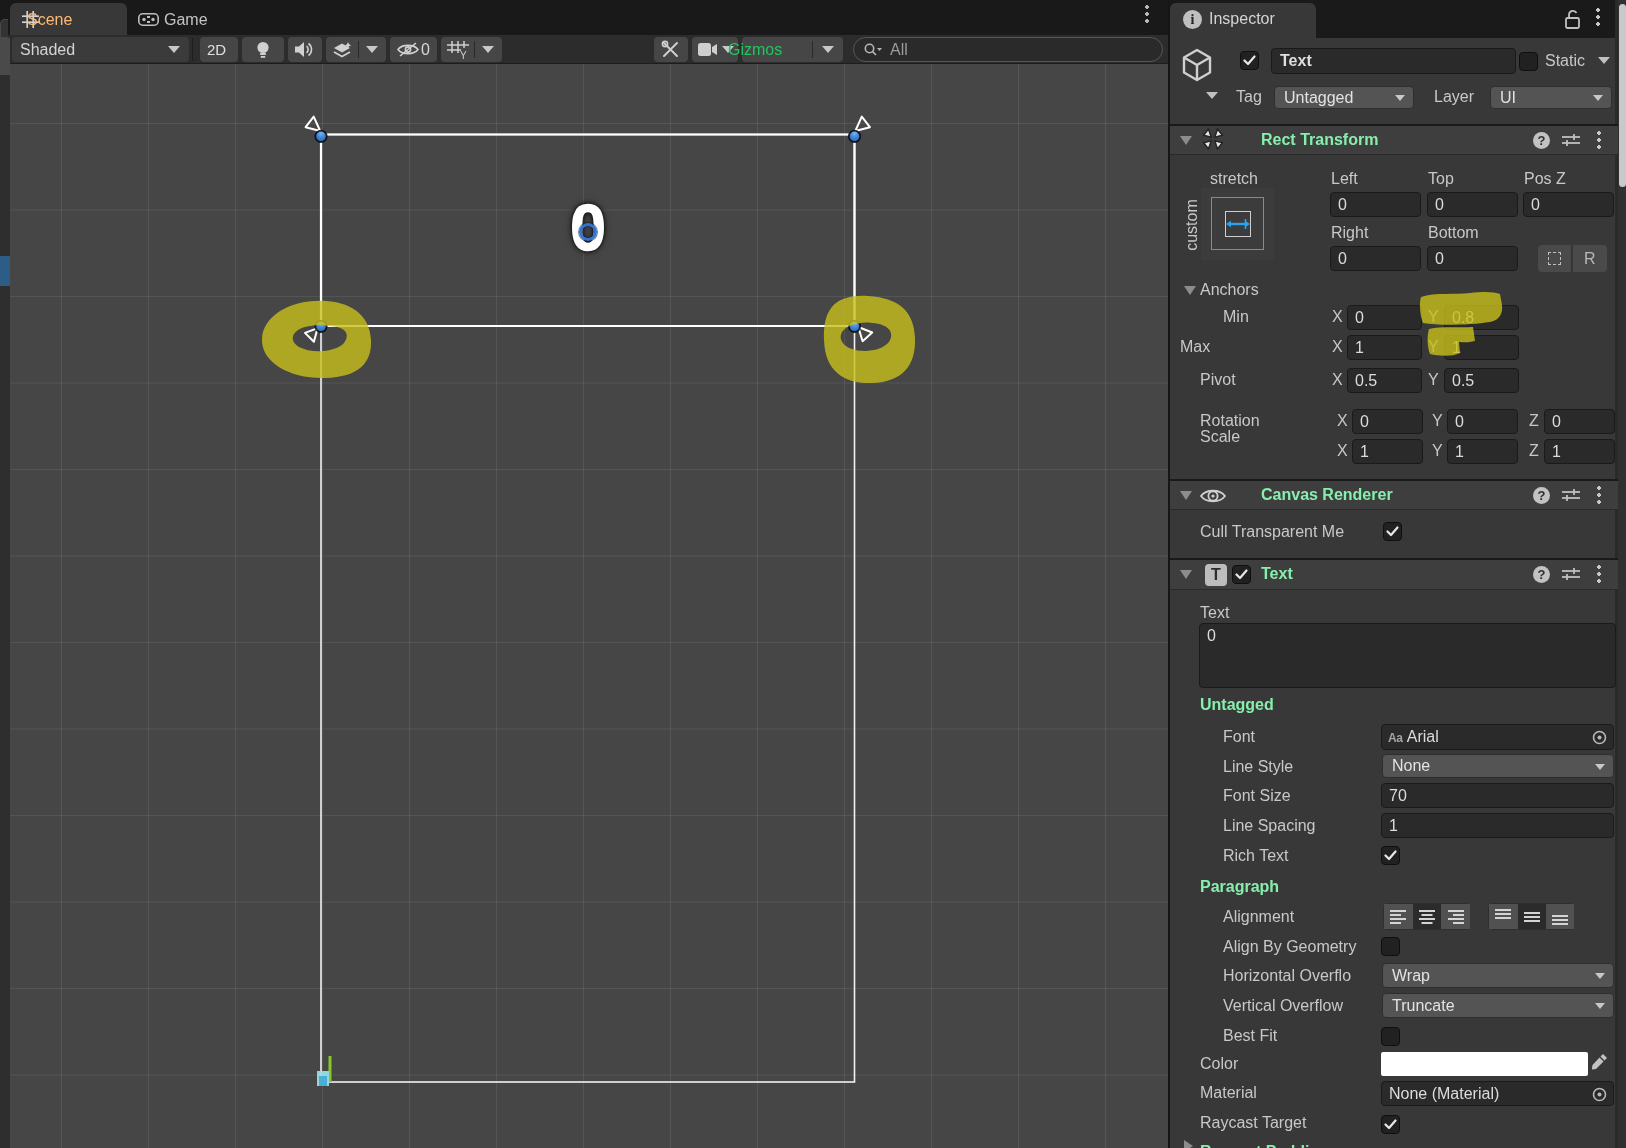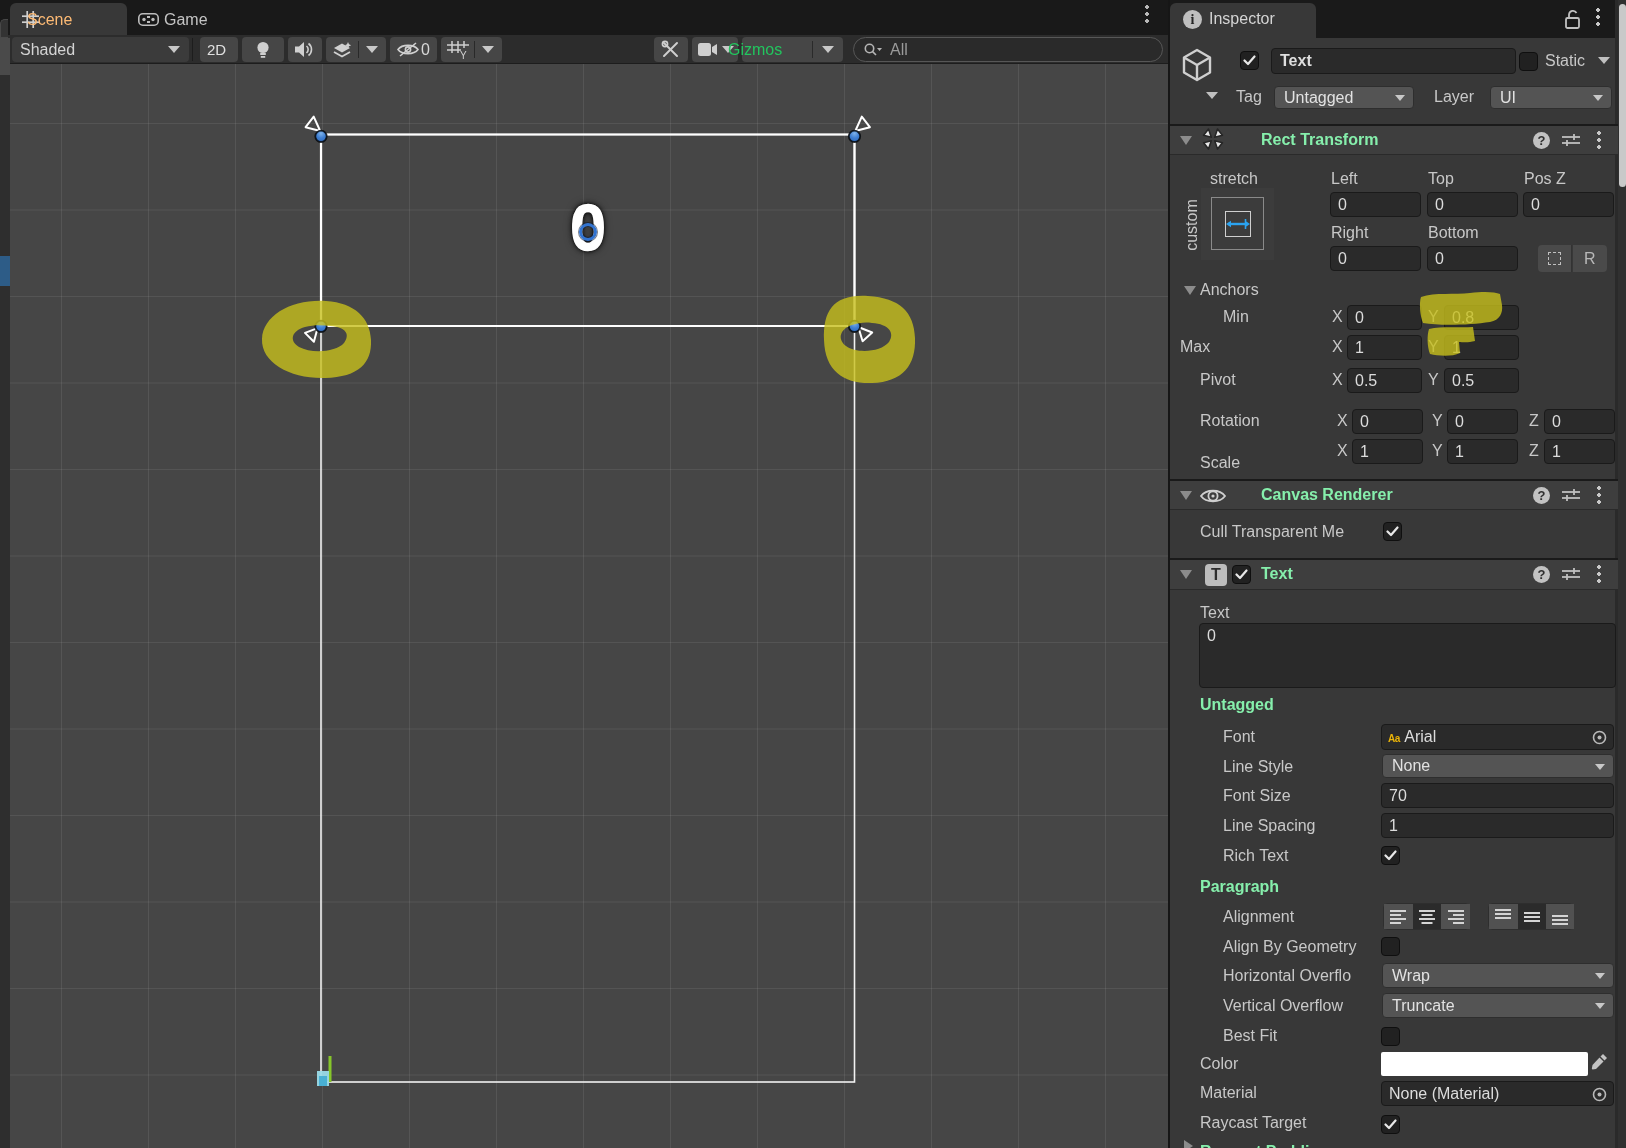--- a/index.html
+++ b/index.html
@@ -306,21 +306,21 @@
     <span style="padding-left:7px">0</span>
   </div>
 <div class="lb" style="left:1432px;top:410px">Y</div>
 <div class="fld" style="left:1447px;top:409px;width:71px;height:25px;">
     <span style="padding-left:7px">0</span>
   </div>
 <div class="lb" style="left:1529px;top:410px">Z</div>
 <div class="fld" style="left:1544px;top:409px;width:71px;height:25px;">
     <span style="padding-left:7px">0</span>
   </div>
-<div class="lb" style="left:1200px;top:452px">Scale</div>
+<div class="lb" style="left:1200px;top:426px">Scale</div>
 <div class="lb" style="left:1337px;top:440px">X</div>
 <div class="fld" style="left:1352px;top:439px;width:71px;height:25px;">
     <span style="padding-left:7px">1</span>
   </div>
 <div class="lb" style="left:1432px;top:440px">Y</div>
 <div class="fld" style="left:1447px;top:439px;width:71px;height:25px;">
     <span style="padding-left:7px">1</span>
   </div>
 <div class="lb" style="left:1529px;top:440px">Z</div>
 <div class="fld" style="left:1544px;top:439px;width:71px;height:25px;">
@@ -375,21 +375,21 @@
     </g>
   </svg>
 <div class="abs" style="left:1597px;top:565px;width:4px;height:18px;background:radial-gradient(circle 2px at 2px 2px,#c8c8c8 1.8px,transparent 2px),radial-gradient(circle 2px at 2px 9px,#c8c8c8 1.8px,transparent 2px),radial-gradient(circle 2px at 2px 16px,#c8c8c8 1.8px,transparent 2px)"></div>
 <div class="lb" style="left:1200px;top:602px">Text</div>
 <div class="fld" style="left:1199px;top:623px;width:417px;height:65px;align-items:flex-start">
     <span style="padding:3px 0 0 7px">0</span>
   </div>
 <div class="lbb" style="left:1200px;top:694px">Untagged</div>
 <div class="lb" style="left:1223px;top:726px">Font</div>
 <div class="fld" style="left:1381px;top:724px;width:233px;height:26px;">
-    <span style="padding-left:6px"><b style="font-size:10px;letter-spacing:-0.5px;color:#eab308">Aa</b>&nbsp;Arial</span>
+    <span style="padding-left:6px"><b style="font-size:12px;letter-spacing:-0.5px;color:#a3a3a3">Aa</b>&nbsp;Arial</span>
   </div>
 <svg class="abs" style="left:1592px;top:730px" width="15" height="15" viewBox="0 0 15 15">
 <circle cx="7.5" cy="7.5" r="6" fill="none" stroke="#b9b9b9" stroke-width="1.6"></circle>
 <circle cx="7.5" cy="7.5" r="2" fill="#b9b9b9"></circle>
   </svg>
 <div class="lb" style="left:1223px;top:756px">Line Style</div>
 <div class="dd" style="left:1382px;top:754px;width:232px;height:24px">
     <span style="padding-left:9px">None</span>
     <i class="dar"></i>
   </div>

